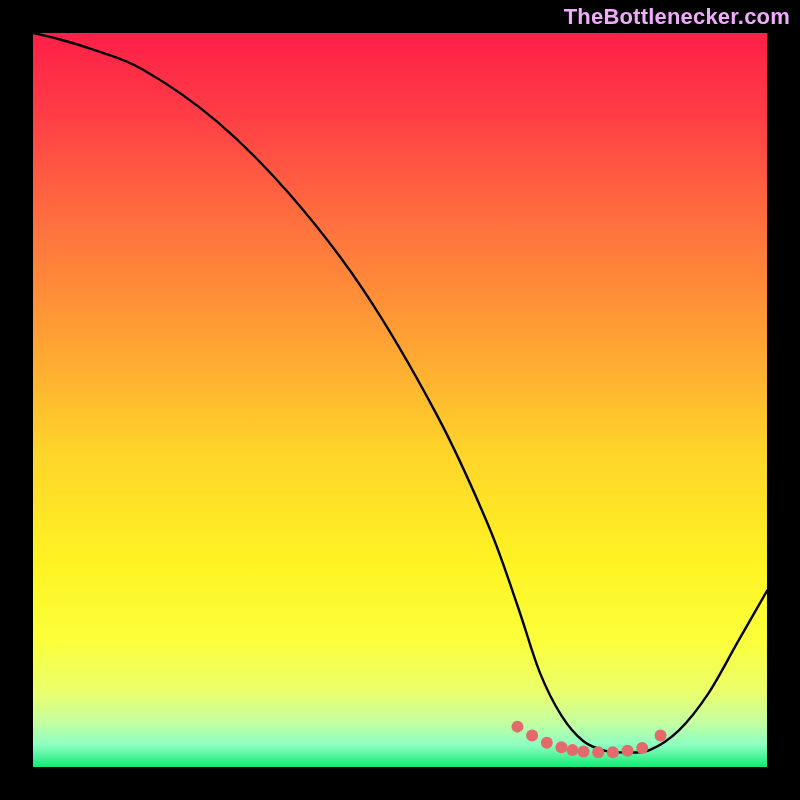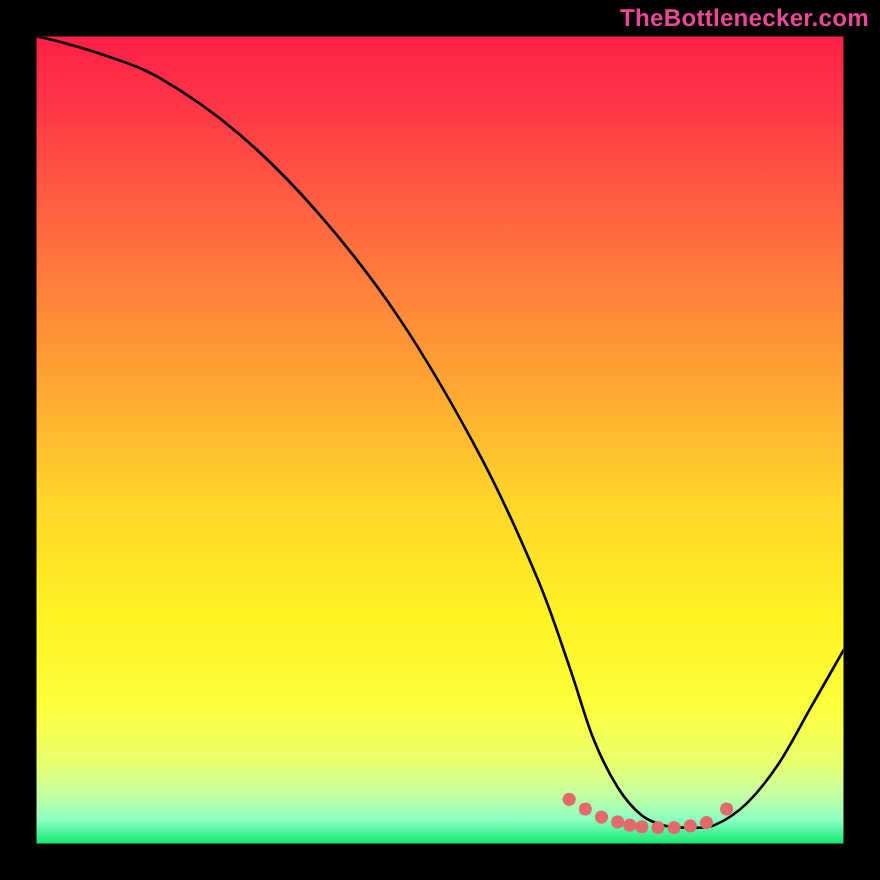--- a/index.html
+++ b/index.html
@@ -16,21 +16,21 @@
     width: 800px;
     height: 800px;
     background: #000;
   }
   .watermark {
     position: absolute;
     top: 4px;
     right: 10px;
     font-size: 22px;
     font-weight: 600;
-    color: #ec4899;
+    color: #f0abfc;
     letter-spacing: 0.2px;
   }
   .plot-wrap {
     position: absolute;
     left: 33px;
     top: 33px;
     width: 734px;
     height: 734px;
   }
   svg {

